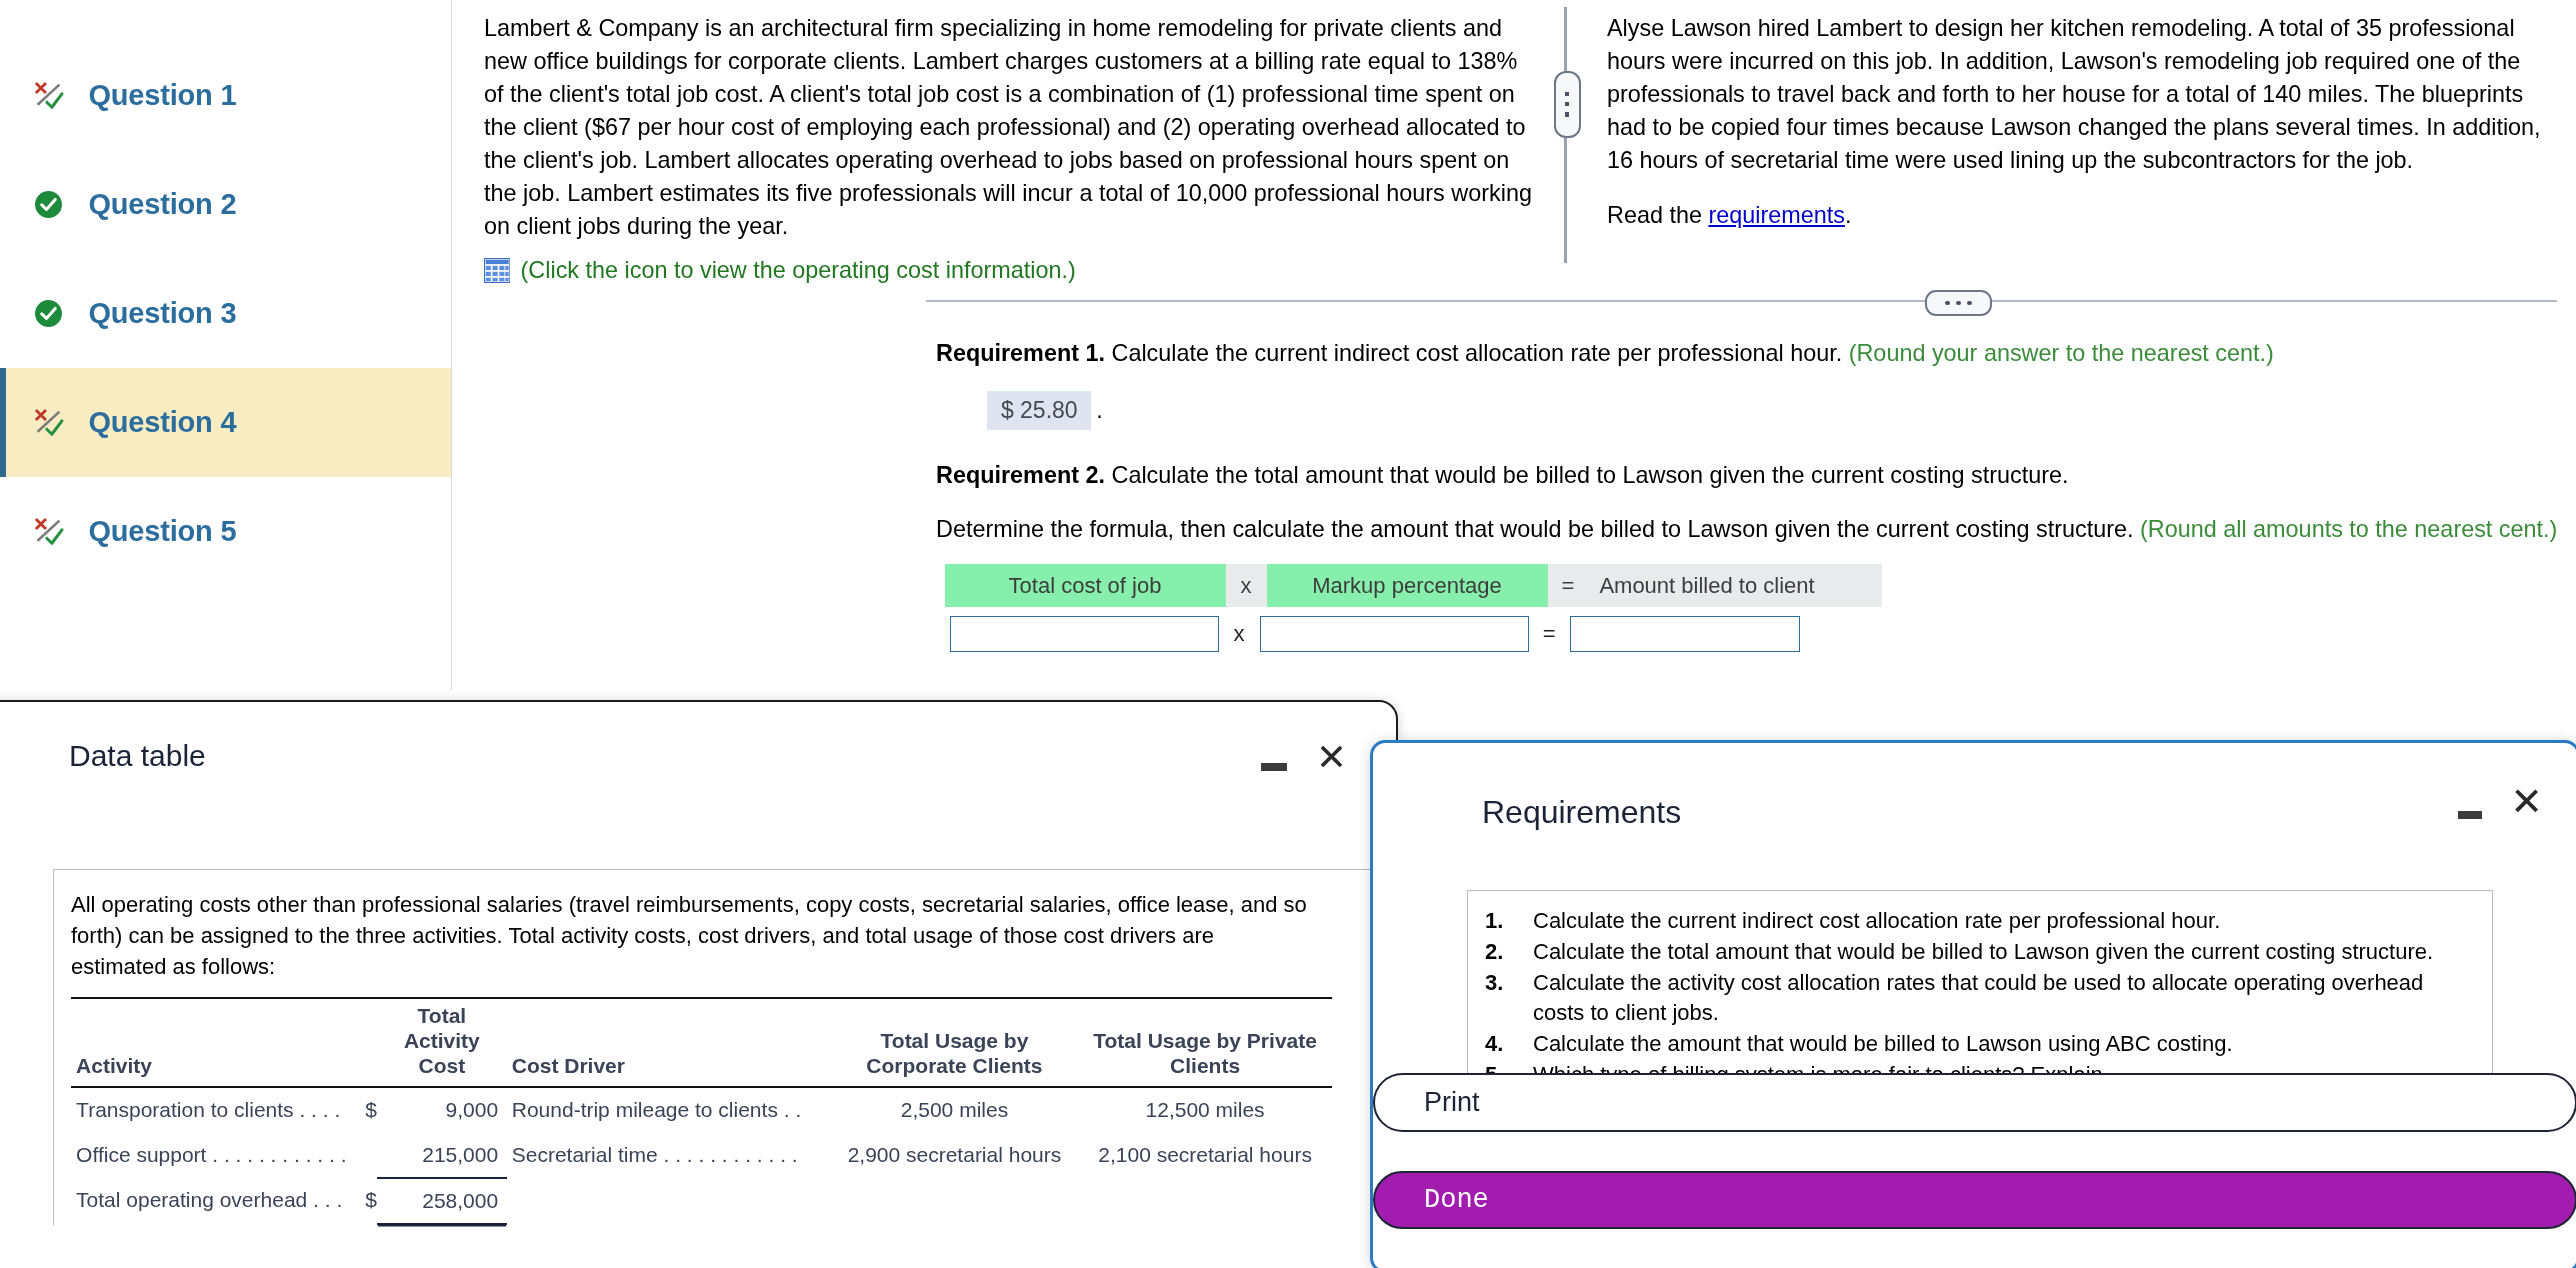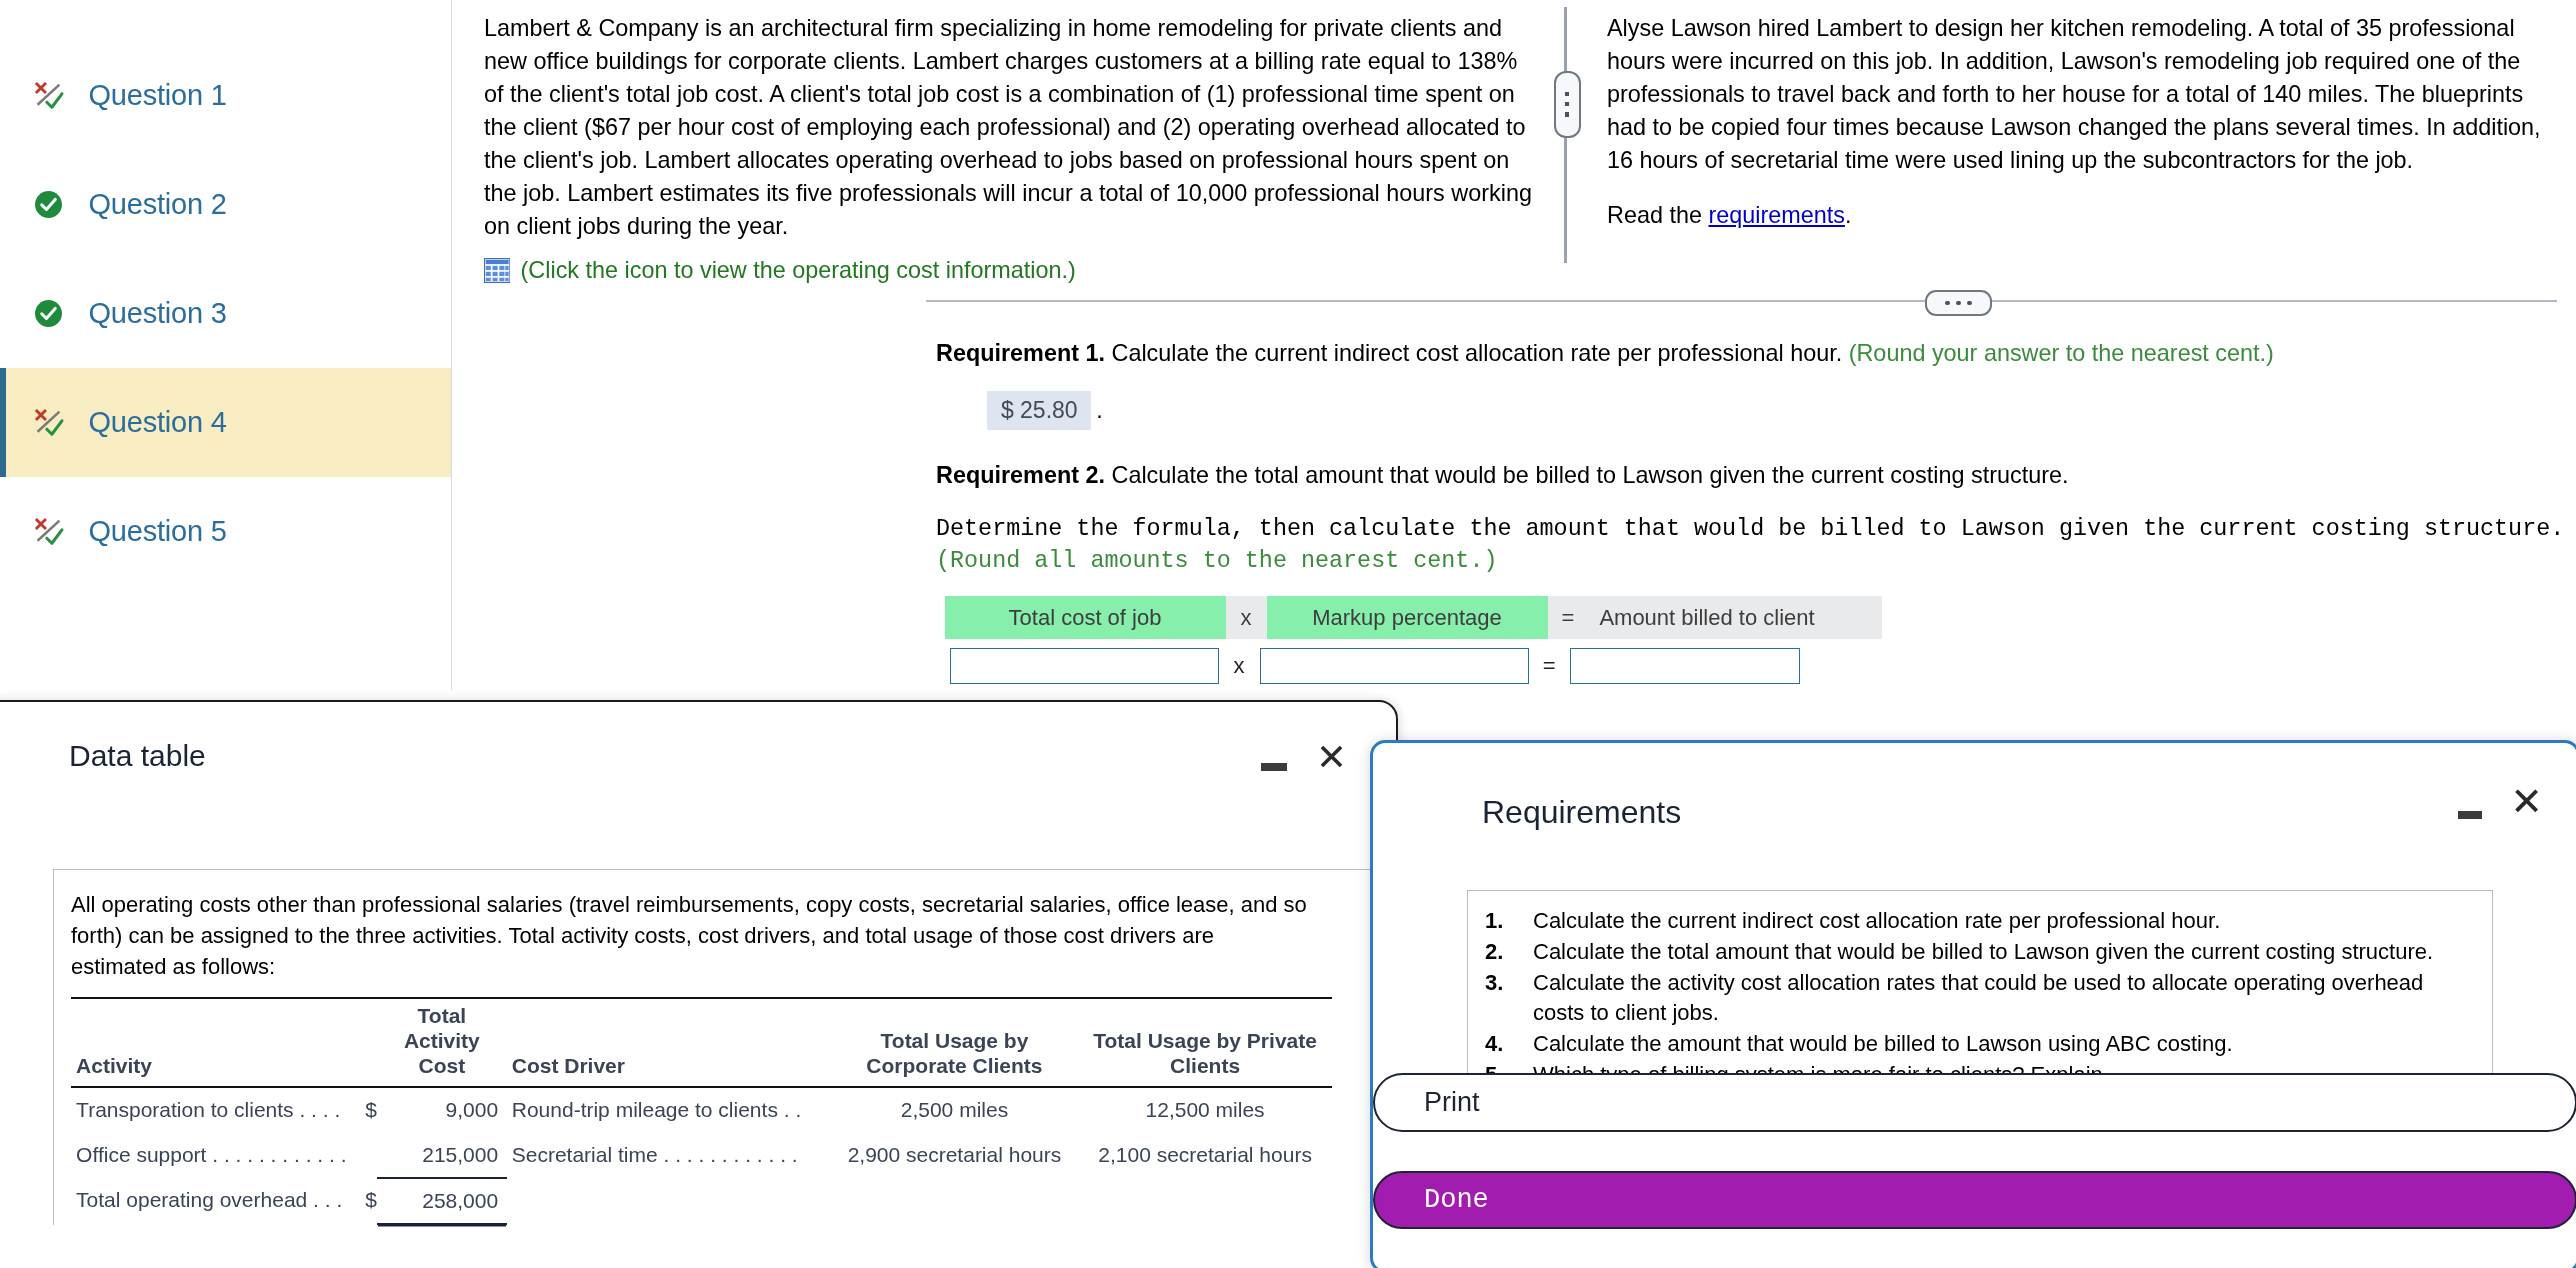--- a/index.html
+++ b/index.html
@@ -37,21 +37,21 @@
     font-size: 37px;
     font-weight: 700;
     color: #3b3b3b;
     letter-spacing: -0.3px;
   }
   .collapse-icon {
     width: 44px; height: 44px;
     display: flex; align-items: center; justify-content: center;
     cursor: pointer;
   }
-  #qlist { margin-top: 41px; }
+  #qlist { margin-top: 41px; font-weight: bold; }
   .q-item {
     position: relative;
     display: flex;
     align-items: center;
     height: 109px;
     padding-left: 29px;
     box-sizing: border-box;
     cursor: pointer;
   }
   .q-item.active {
@@ -532,21 +532,21 @@
 
       <div class="ans-row">
         <span class="ans-box">$ 25.80</span>
         <span class="ans-period">.</span>
       </div>
 
       <div class="req-head">
         <b>Requirement 2.</b><span> Calculate the total amount that would be billed to Lawson given the current costing structure.</span>
       </div>
 
-      <div class="req-head" style="margin-bottom:10.2px;font-family:Liberation Mono, monospace;">
+      <div class="req-head" style="margin-bottom:10.2px;">
         <span>Determine the formula, then calculate the amount that would be billed to Lawson given the current costing structure. </span><span class="green-note">(Round all amounts to the nearest cent.)</span>
       </div>
 
       <div id="formula">
         <div class="f-head">
           <div class="cell lblue f-cell-1">Total cost of job</div>
           <div class="cell f-op">x</div>
           <div class="cell lblue f-cell-2">Markup percentage</div>
           <div class="cell f-op">=</div>
           <div class="cell f-cell-3">Amount billed to client</div>

